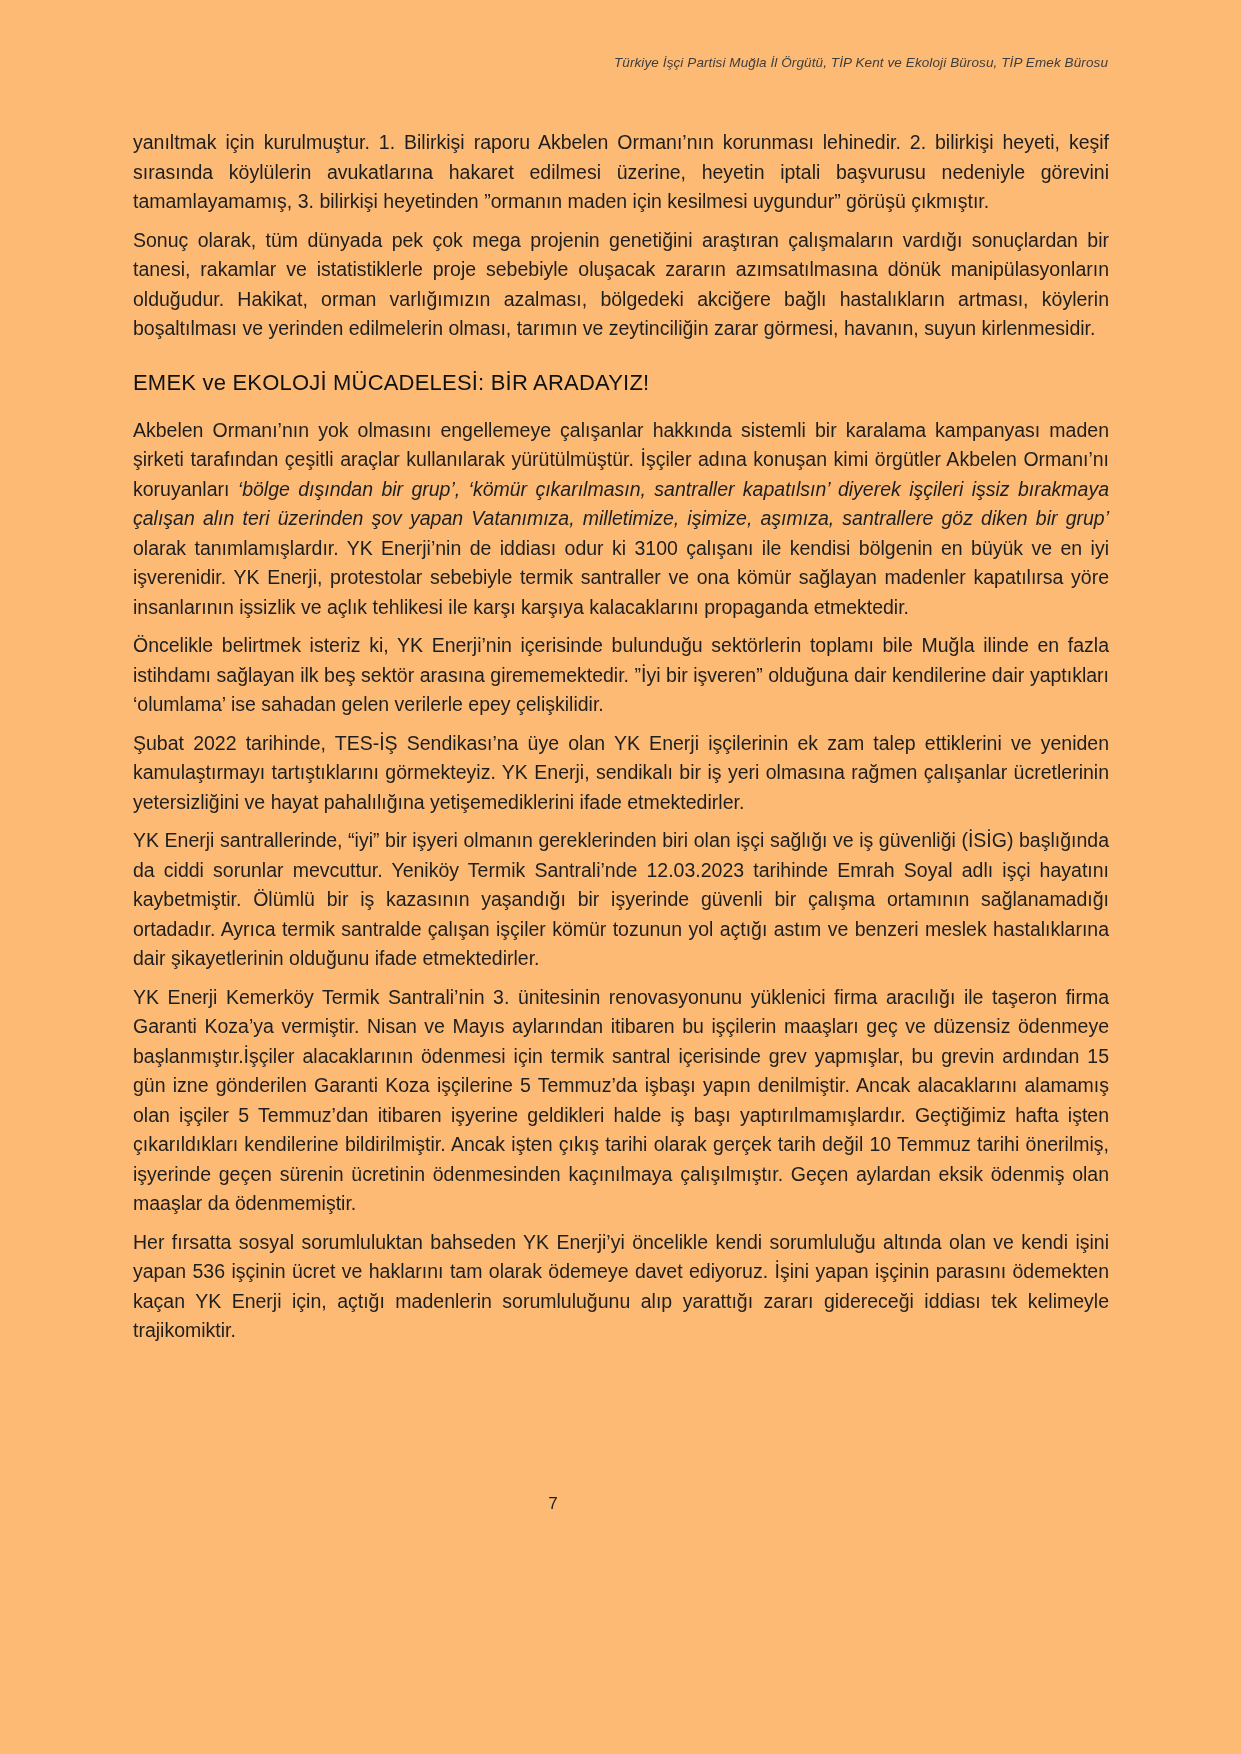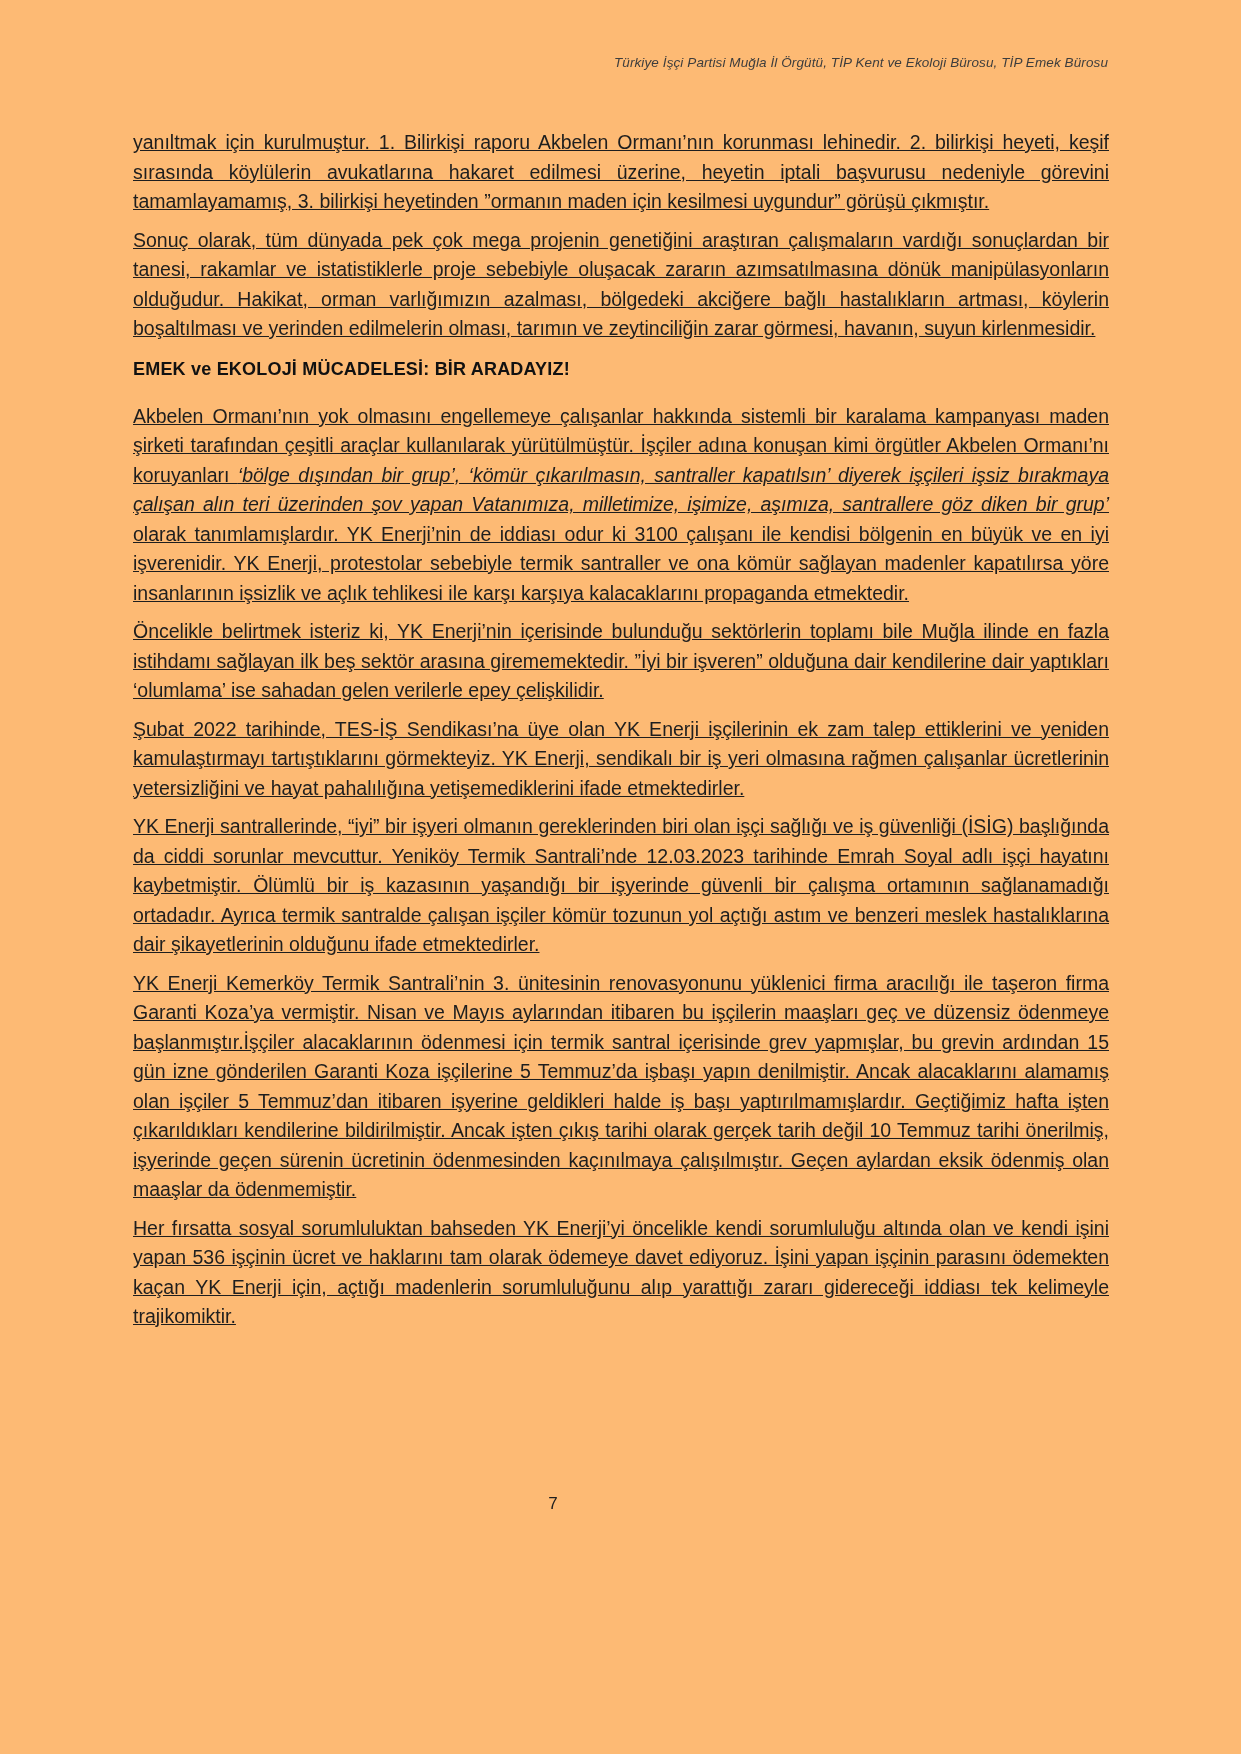--- a/index.html
+++ b/index.html
@@ -30,27 +30,26 @@
     top: 128px;
     left: 133px;
     width: 976px;
     font-size: 19.5px;
     line-height: 29.5px;
     text-align: justify;
     color: #1e1e1e;
   }
   .para {
     margin: 0 0 9px 0;
-    text-decoration: underline;
   }
   .heading {
-    font-size: 18px;
-    font-weight: bold;
+    font-size: 22px;
+    font-weight: normal;
     line-height: 28px;
-    margin: 11px 0 19px 0;
+    margin: 25px 0 19px 0;
     text-align: left;
     color: #111111;
     letter-spacing: 0.2px;
   }
   .italic {
     font-style: italic;
   }
   .page-number {
     position: absolute;
     top: 1494px;

